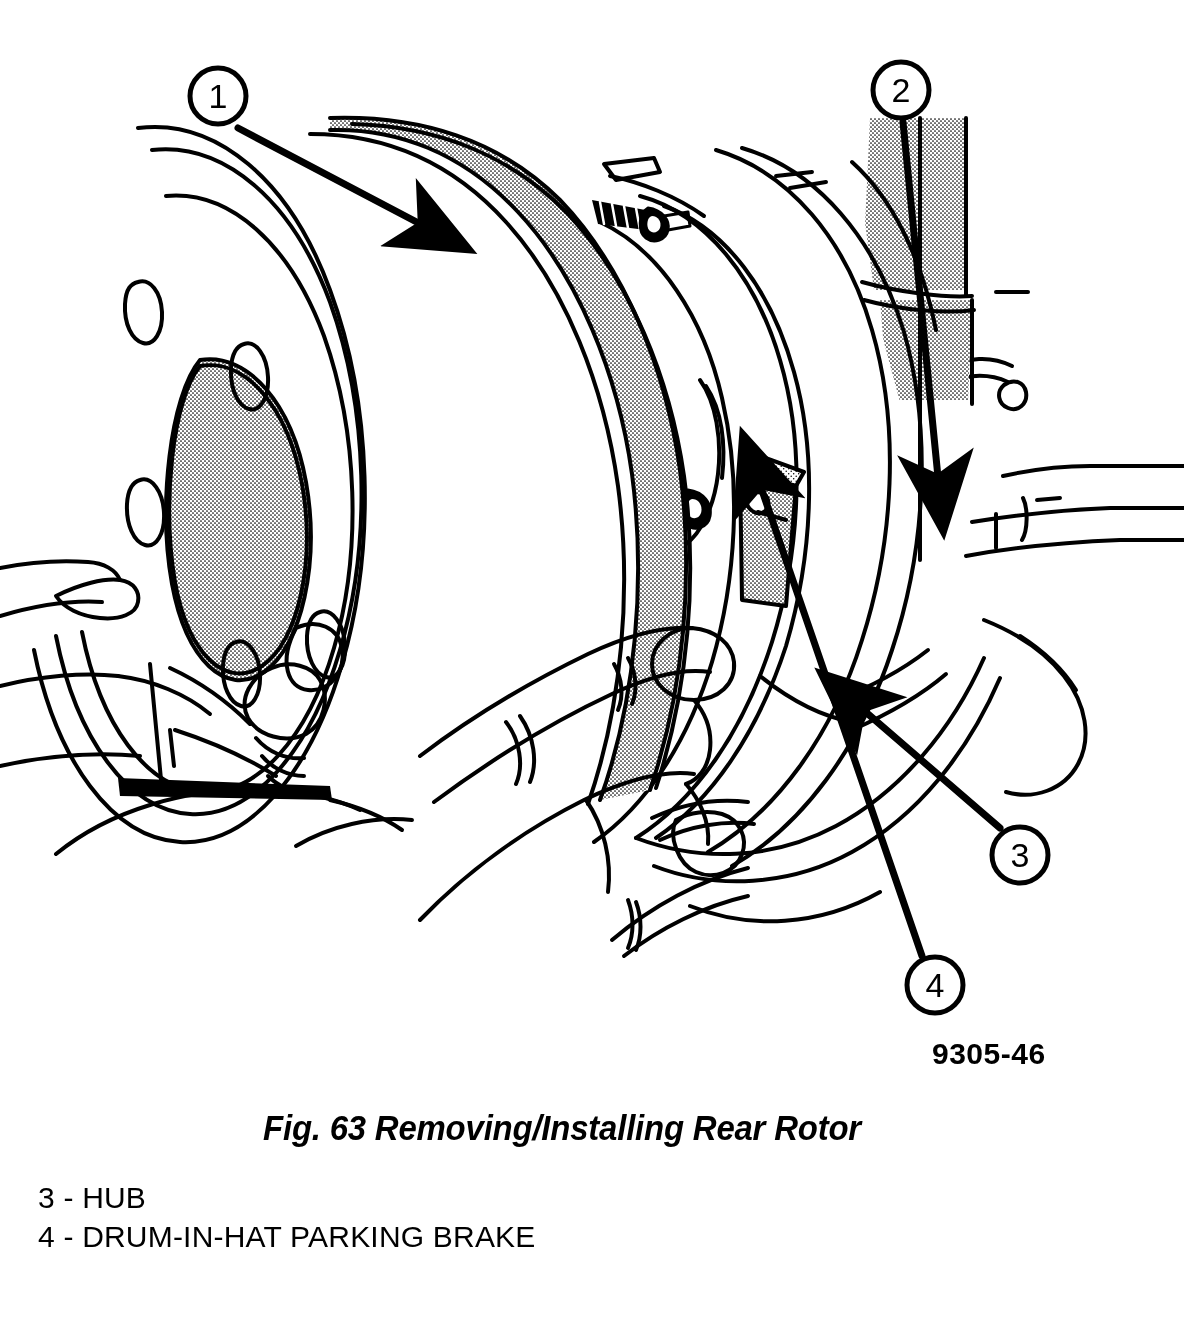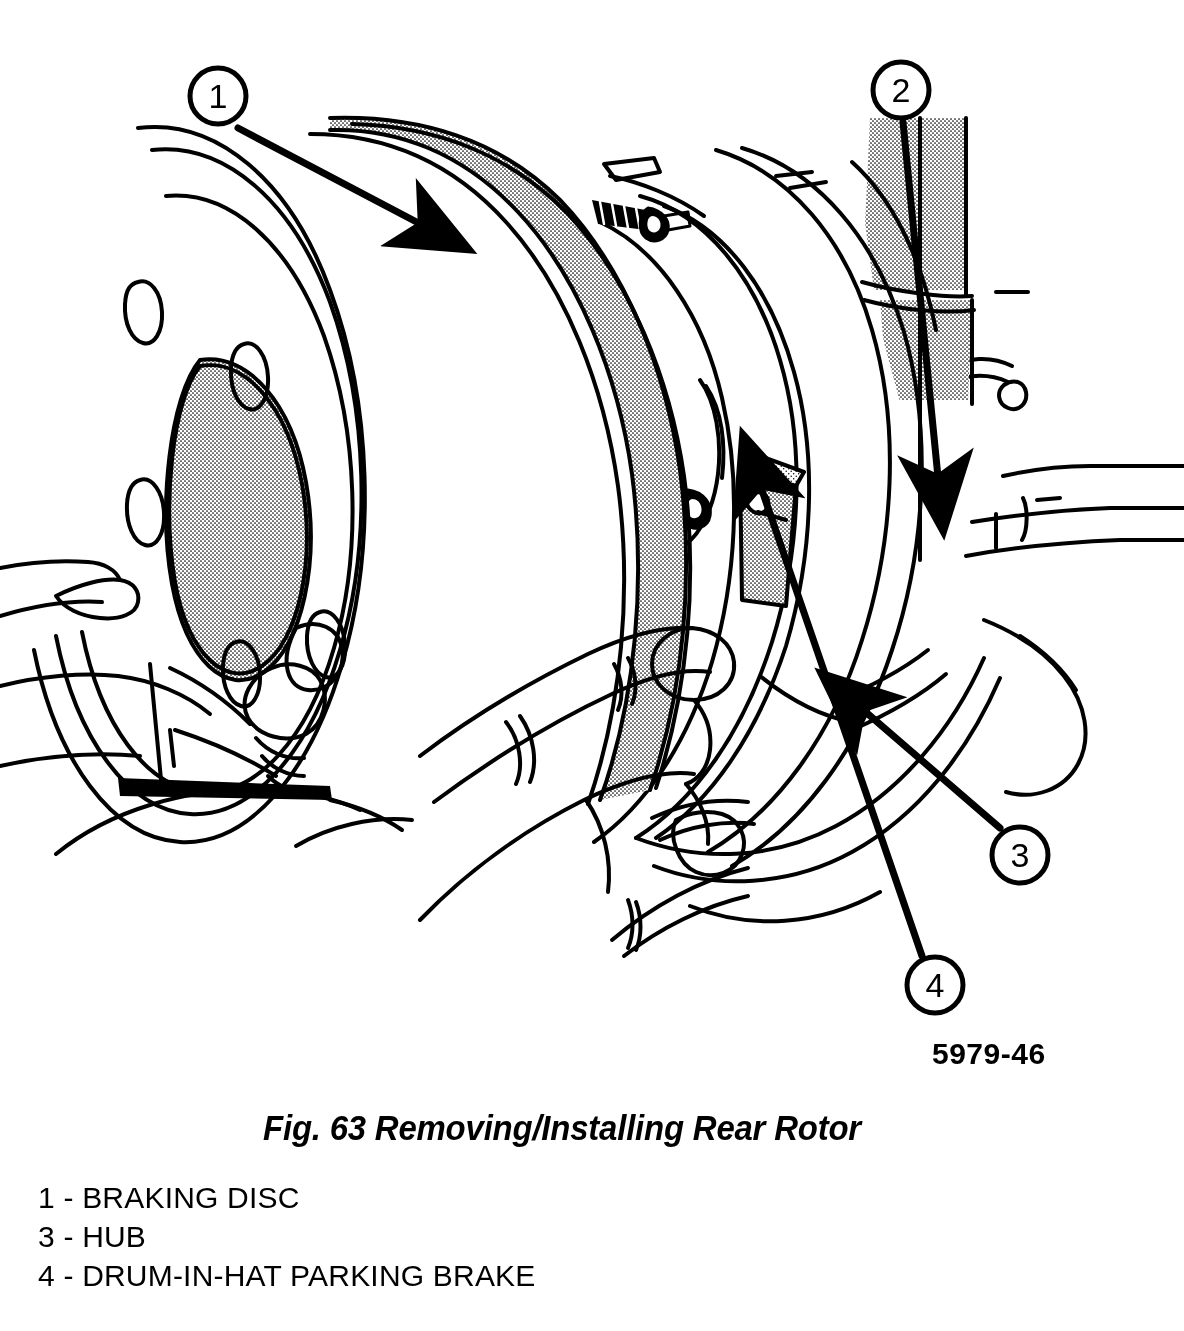--- a/index.html
+++ b/index.html
@@ -292,23 +292,22 @@
 
       <g stroke-width="5">
         <circle cx="935" cy="985" r="28" fill="#ffffff" stroke="#000000" stroke-width="5"></circle>
         <path d="M922,956 L744,438" marker-end="url(#arrowA)" stroke-width="7" fill="none"></path>
       </g>
       <text class="callout-num" x="935" y="997" text-anchor="middle" fill="#000000" stroke="none">4</text>
 
     </g>
   </svg>
 
-  <div class="fig-id">5979-46</div>
+  <div class="fig-id">9305-46</div>
 
   <div class="fig-title">Fig. 63 Removing/Installing Rear Rotor</div>
 
   <div class="legend">
-    <div class="legend-item">1 - BRAKING DISC</div>
     <div class="legend-item">3 - HUB</div>
     <div class="legend-item">4 - DRUM-IN-HAT PARKING BRAKE</div>
   </div>
 
 </div>
 
 </body></html>

